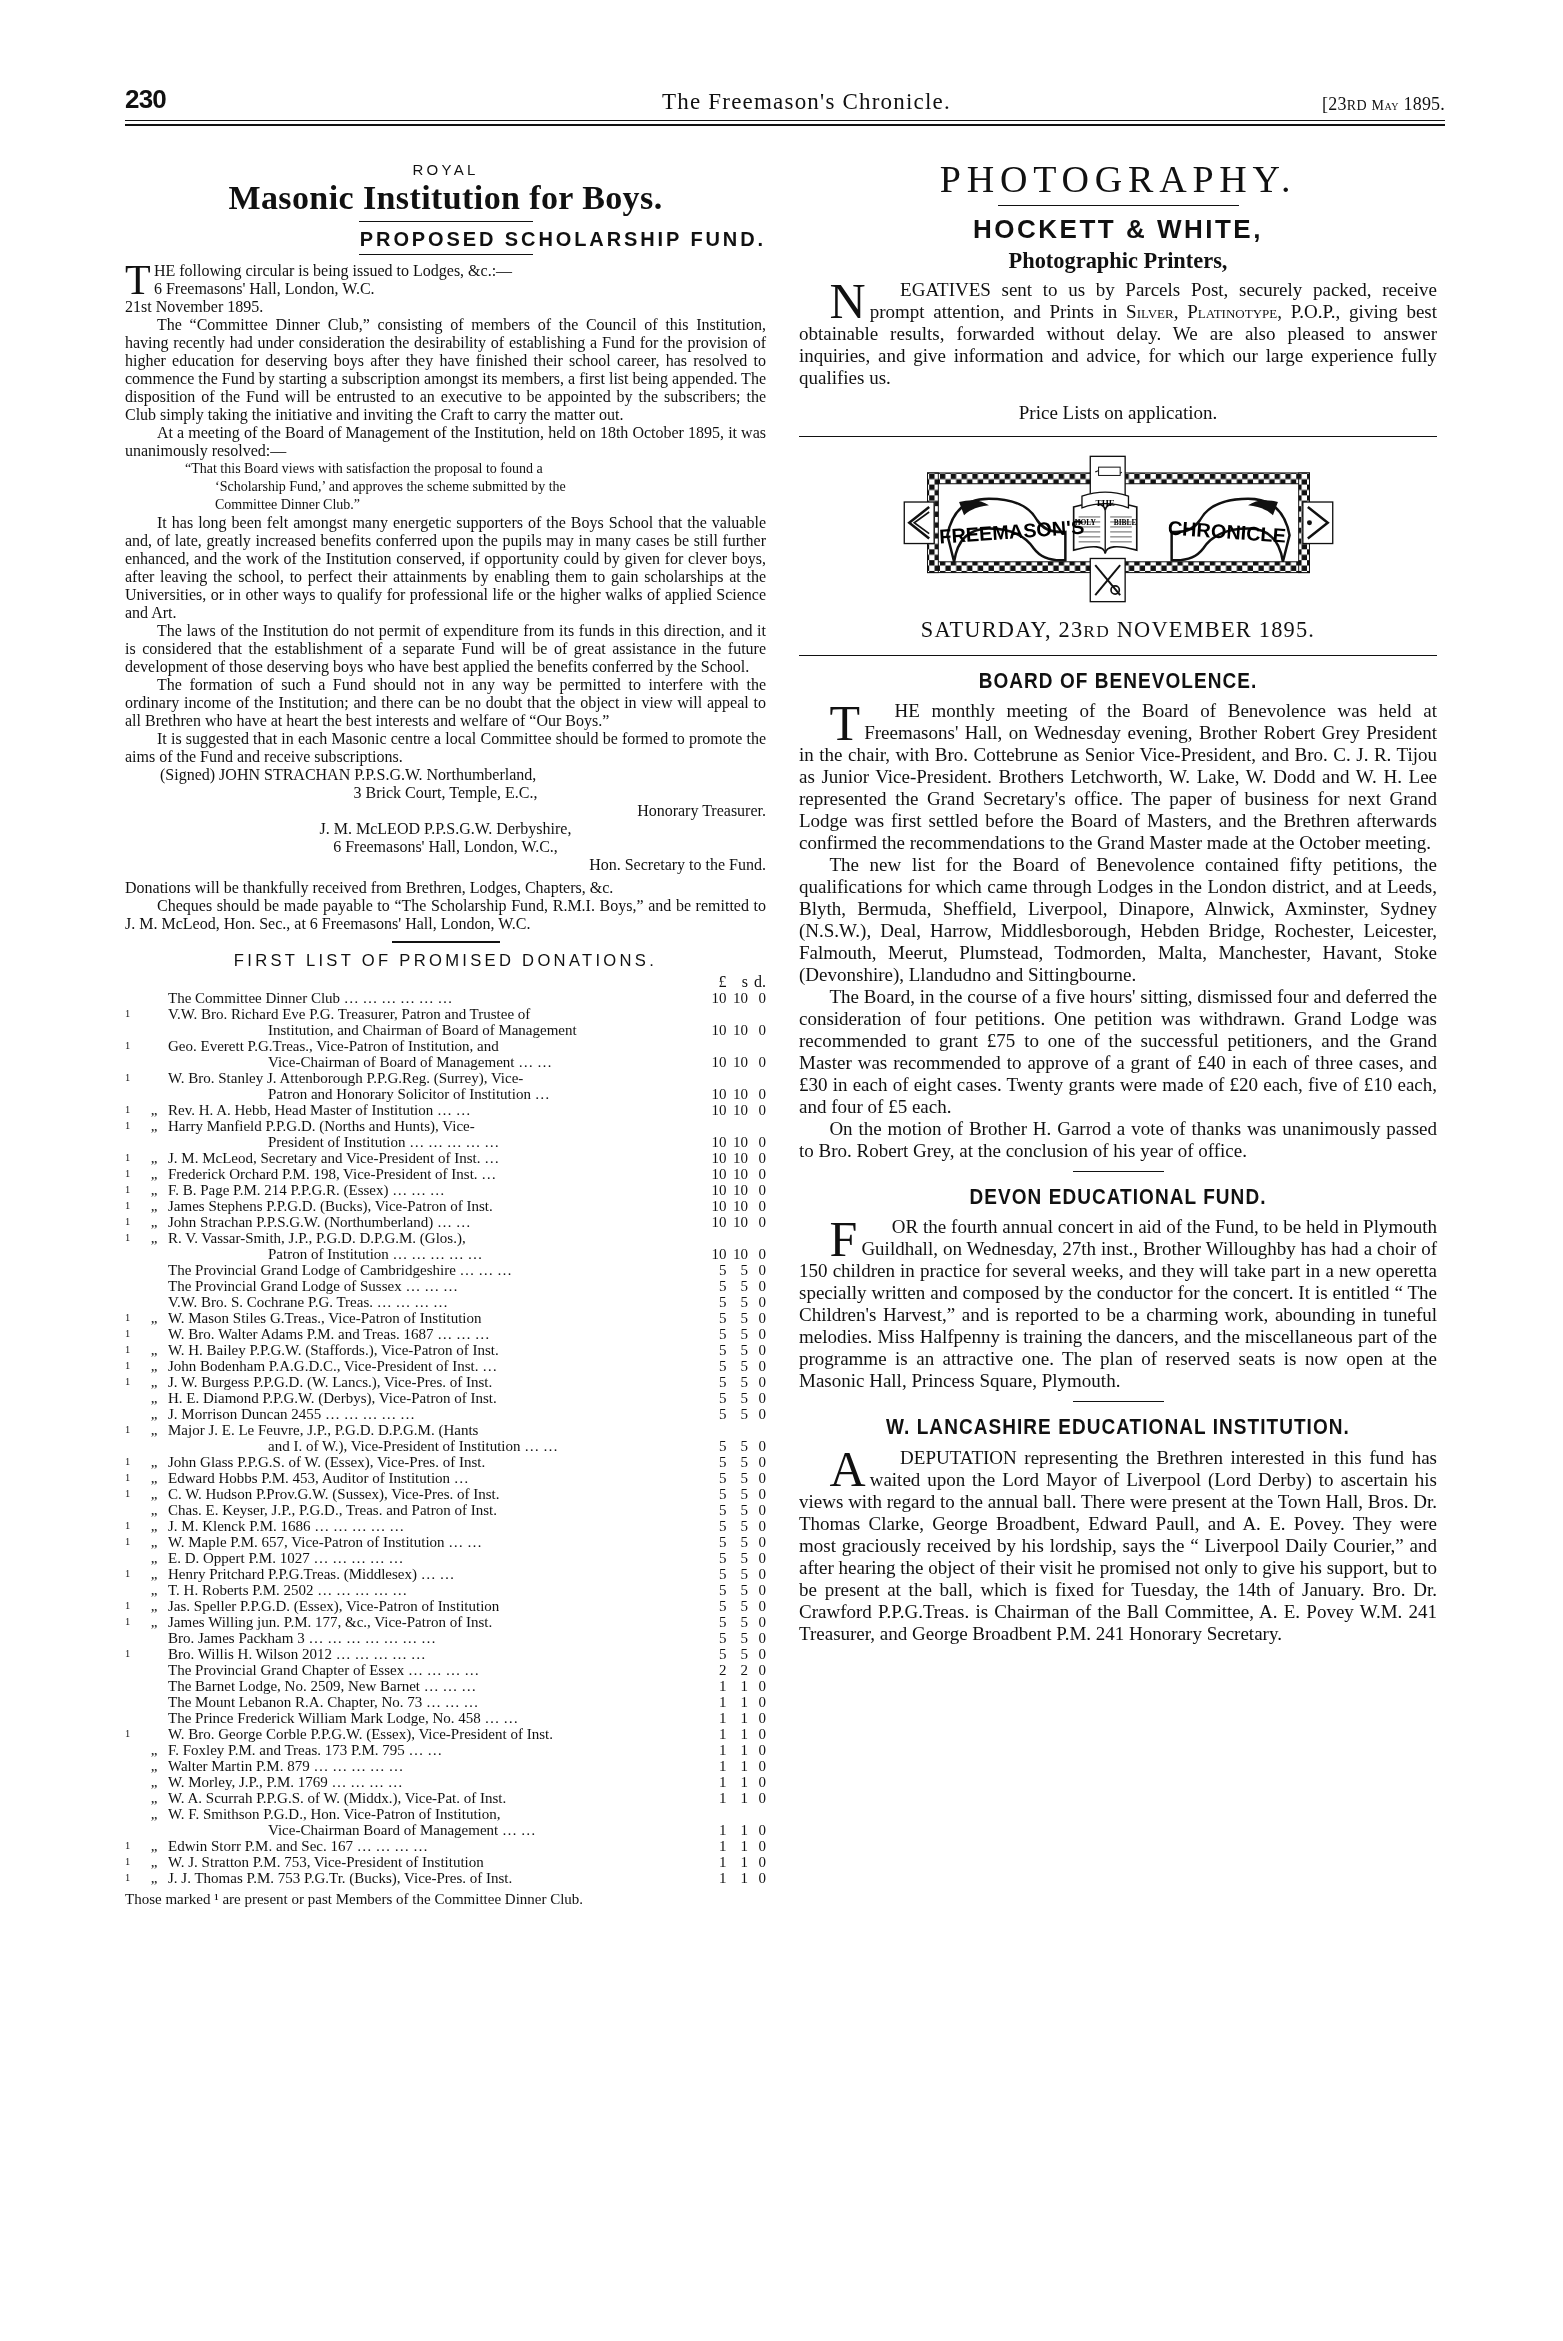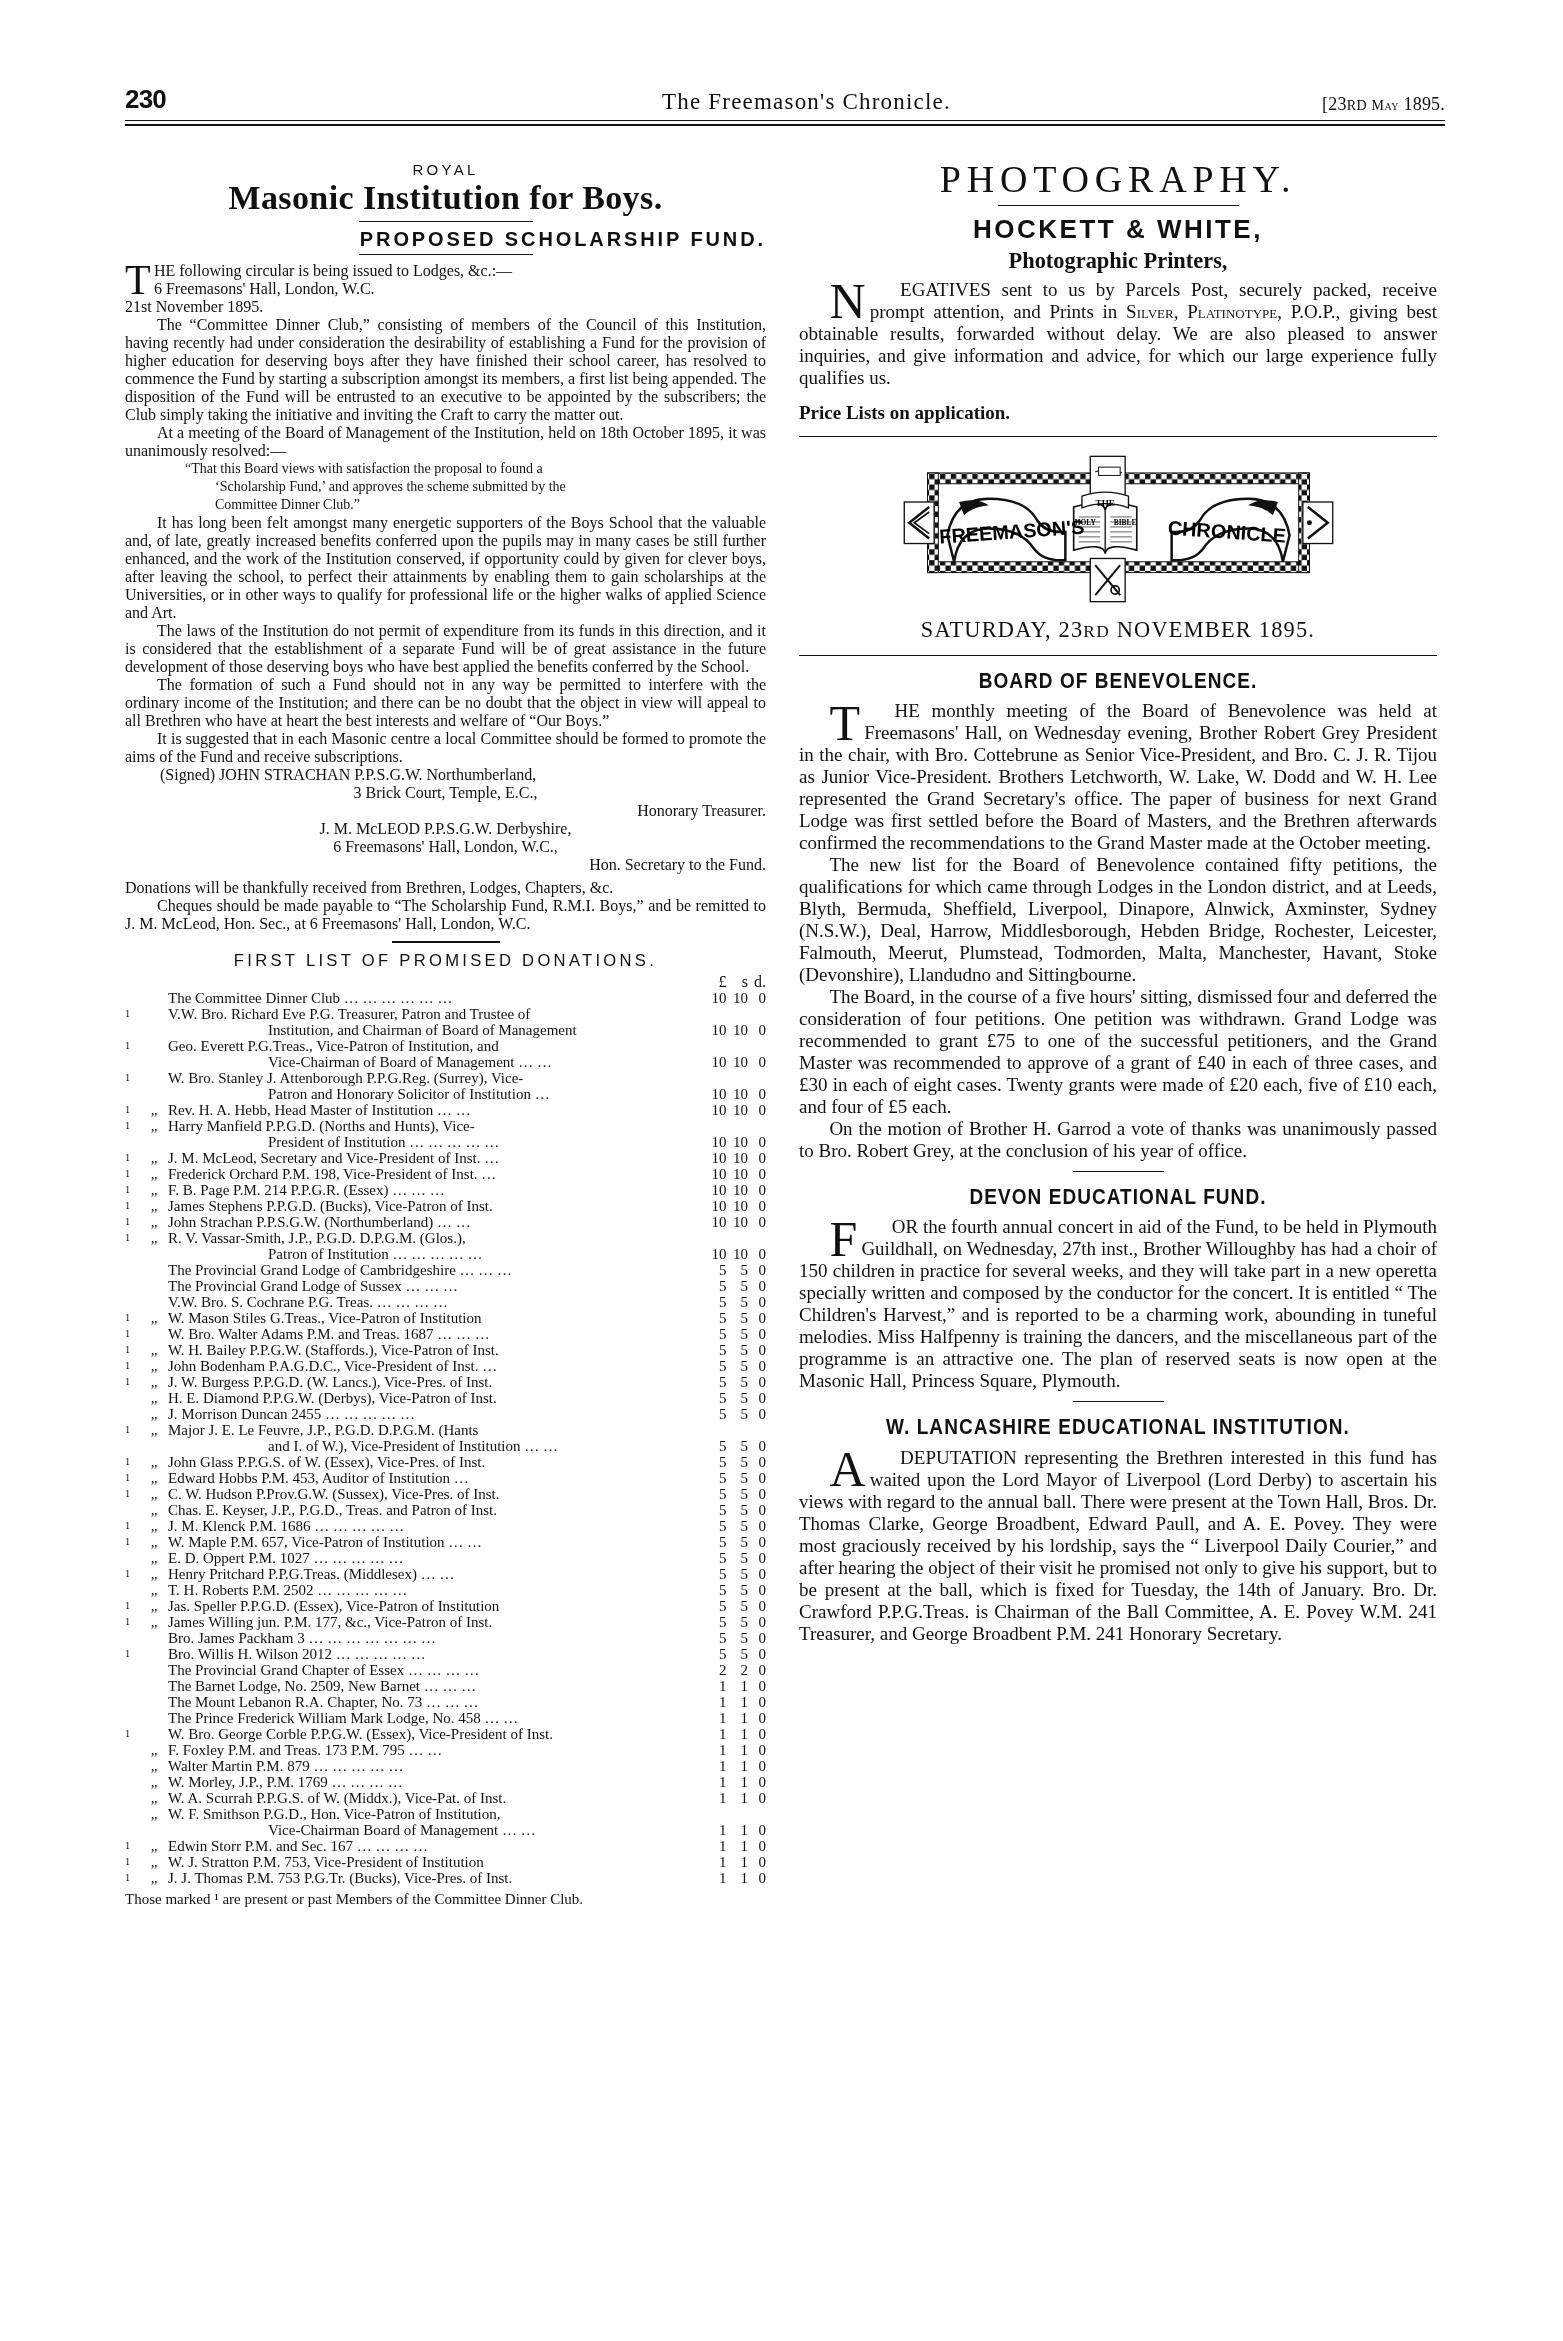--- a/index.html
+++ b/index.html
@@ -89,21 +89,21 @@
   }
   .col-right .dropcap-para .dc { font-size:50px; line-height:38px; margin:3.3px 4.2px 0 0; }
 
   .sc { font-variant:small-caps; }
   .center { text-align:center; text-indent:0 !important; }
   .right  { text-align:right;  text-indent:0 !important; }
   .quoteblock { margin:0 0 0 60px; font-size:14px; line-height:18px; text-align:justify; text-indent:0; }
   .quoteblock .l2 { padding-left:30px; display:block; }
   .sig-line { font-size:16px; line-height:18px; text-indent:0; margin:0; }
 
-  .price-lists { font-family:"Liberation Serif", serif; font-weight:bold; font-size:19px; text-align:left; margin:13.3px 0 8.3px 0; }
+  .price-lists { font-family:"Liberation Serif", serif; font-weight:normal; font-size:19px; text-align:center; margin:13.3px 0 8.3px 0; }
 
   hr.thin { border:none; border-top:1.2px solid #111; margin:11.6px 0; }
   .short-rule { width:108px; height:1.7px; background:#111; margin:8.3px auto; }
   .short-rule.narrow { width:91px; }
 
   
   table.don { width:100%; border-collapse:collapse; font-size:15px; line-height:16px; }
   table.don td { vertical-align:bottom; padding:0; }
   td.mark   { width:15px; text-align:left; font-size:10.4px; vertical-align:top; padding-top:1.7px; }
   td.ditto  { width:28px; text-align:center; font-style:normal; padding-left:3.3px;}

